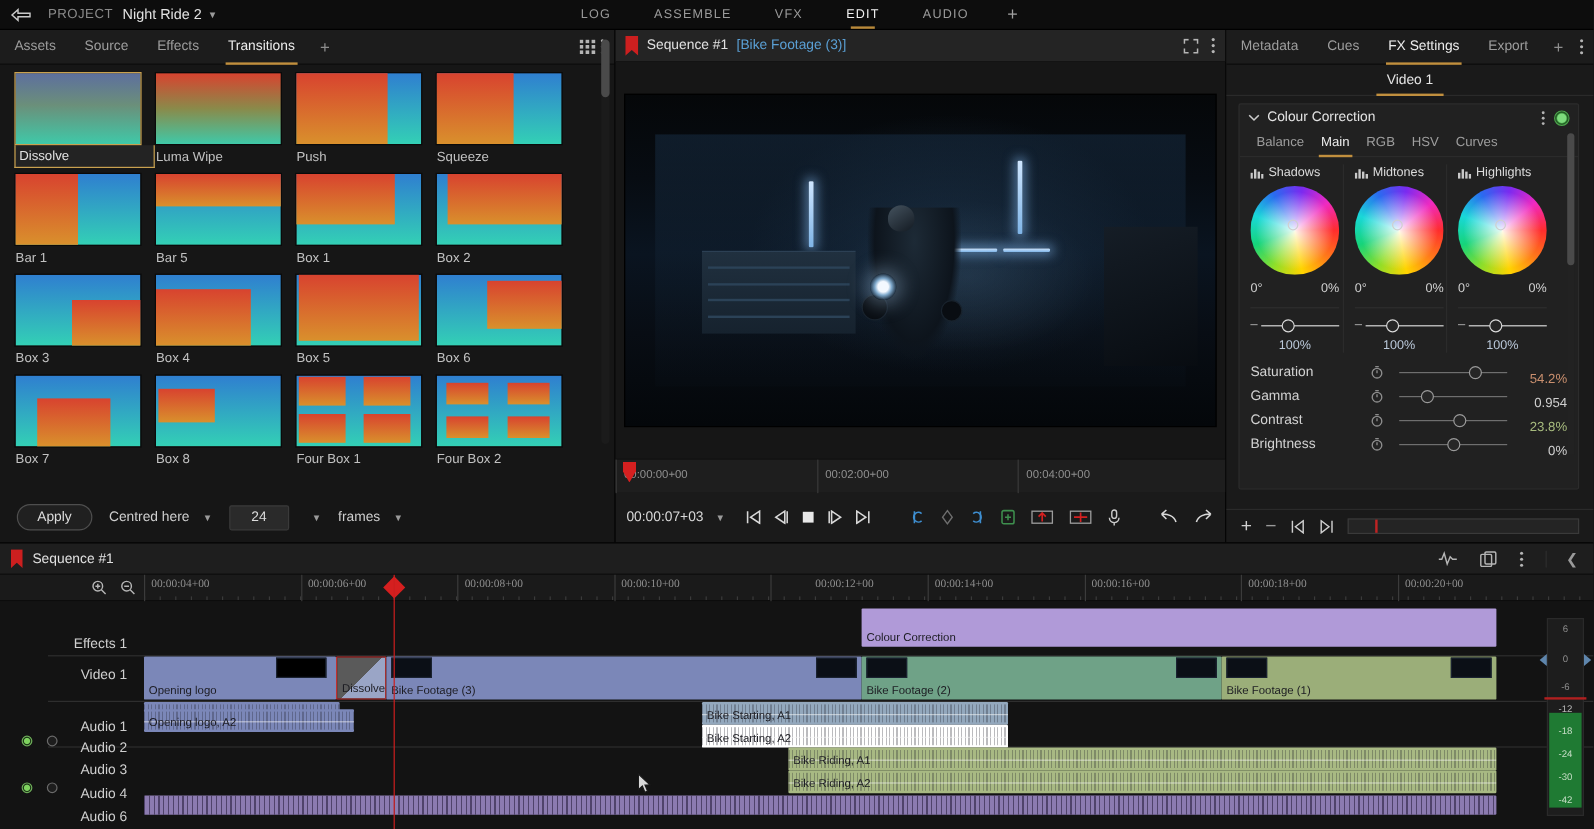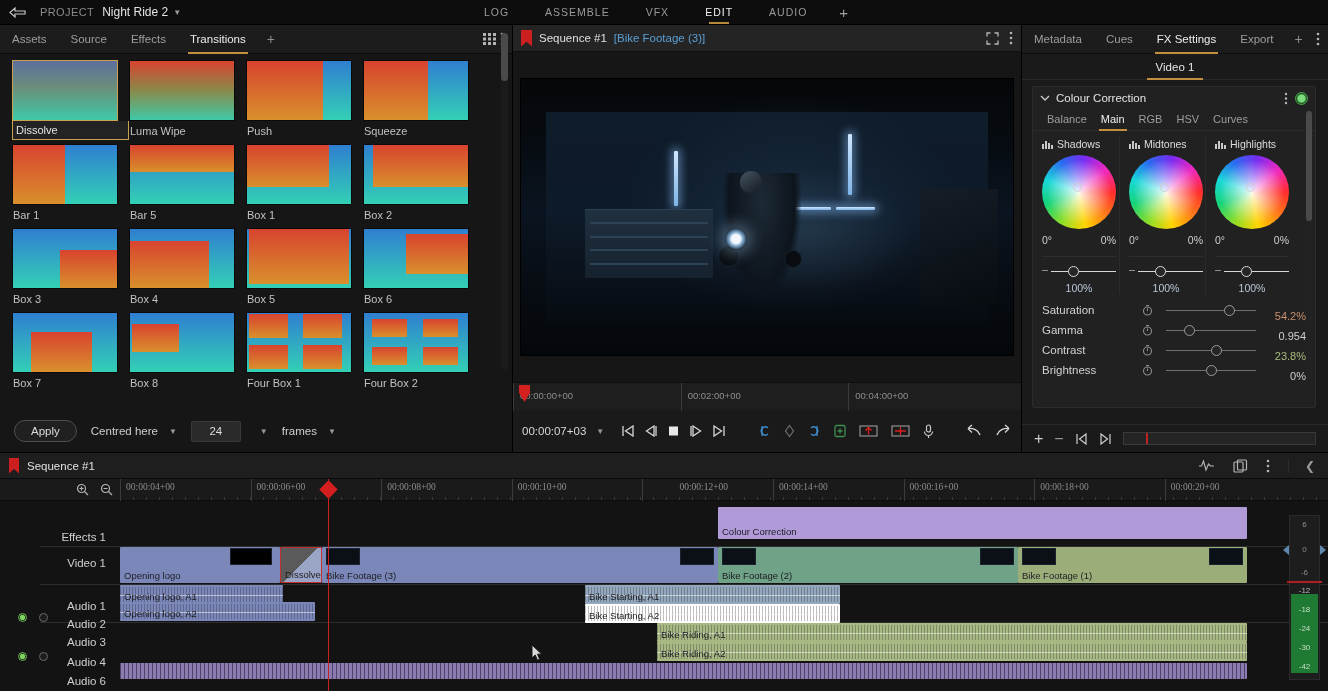--- a/index.html
+++ b/index.html
@@ -957,21 +957,21 @@
         <div class="clip" style="left: 1018px; width: 229px; top: 46px; height: 36px; background: rgb(155, 174, 121);">
           <div class="thumbstrip" style="left: 4px;"></div>
           <div class="thumbstrip" style="right: 4px;"></div>
           <span class="cname">Bike Footage (1)</span>
         </div>
         <div class="clip" style="left: 120px; width: 163px; top: 84px; height: 19px; background: rgb(123, 135, 184);">
           <div style="position: absolute; left: 0px; right: 0px; top: 2px; height: 15px; opacity: 0.55; background: repeating-linear-gradient(90deg, rgba(30, 30, 40, 0.55) 0px, rgba(30, 30, 40, 0.55) 1px, transparent 1px, transparent 3px);"></div>
           <div style="position: absolute; left: 0px; right: 0px; top: 50%; height: 1px; background: rgba(245, 245, 245, 0.55);"></div>
           <span class="cname">Opening logo, A1</span>
         </div>
-        <div class="clip" style="left: 120px; width: 195px; top: 101px; height: 19px; background: rgb(123, 135, 184); text-align: center;">
+        <div class="clip" style="left: 120px; width: 175px; top: 90px; height: 19px; background: rgb(123, 135, 184); text-align: center;">
           <div style="position: absolute; left: 0px; right: 0px; top: 2px; height: 15px; opacity: 0.55; background: repeating-linear-gradient(90deg, rgba(30, 30, 40, 0.55) 0px, rgba(30, 30, 40, 0.55) 1px, transparent 1px, transparent 3px);"></div>
           <div style="position: absolute; left: 0px; right: 0px; top: 50%; height: 1px; background: rgba(245, 245, 245, 0.55);"></div>
           <span class="cname">Opening logo, A2</span>
         </div>
         <div class="clip" style="left: 585px; width: 255px; top: 84px; height: 19px; background: rgb(147, 168, 189);">
           <div style="position: absolute; left: 0px; right: 0px; top: 2px; height: 15px; opacity: 0.55; background: repeating-linear-gradient(90deg, rgba(30, 30, 40, 0.55) 0px, rgba(30, 30, 40, 0.55) 1px, transparent 1px, transparent 3px);"></div>
           <div style="position: absolute; left: 0px; right: 0px; top: 50%; height: 1px; background: rgba(245, 245, 245, 0.55);"></div>
           <span class="cname">Bike Starting, A1</span>
         </div>
         <div class="clip" style="left: 585px; width: 255px; top: 103px; height: 19px; background: #ffffff;">

